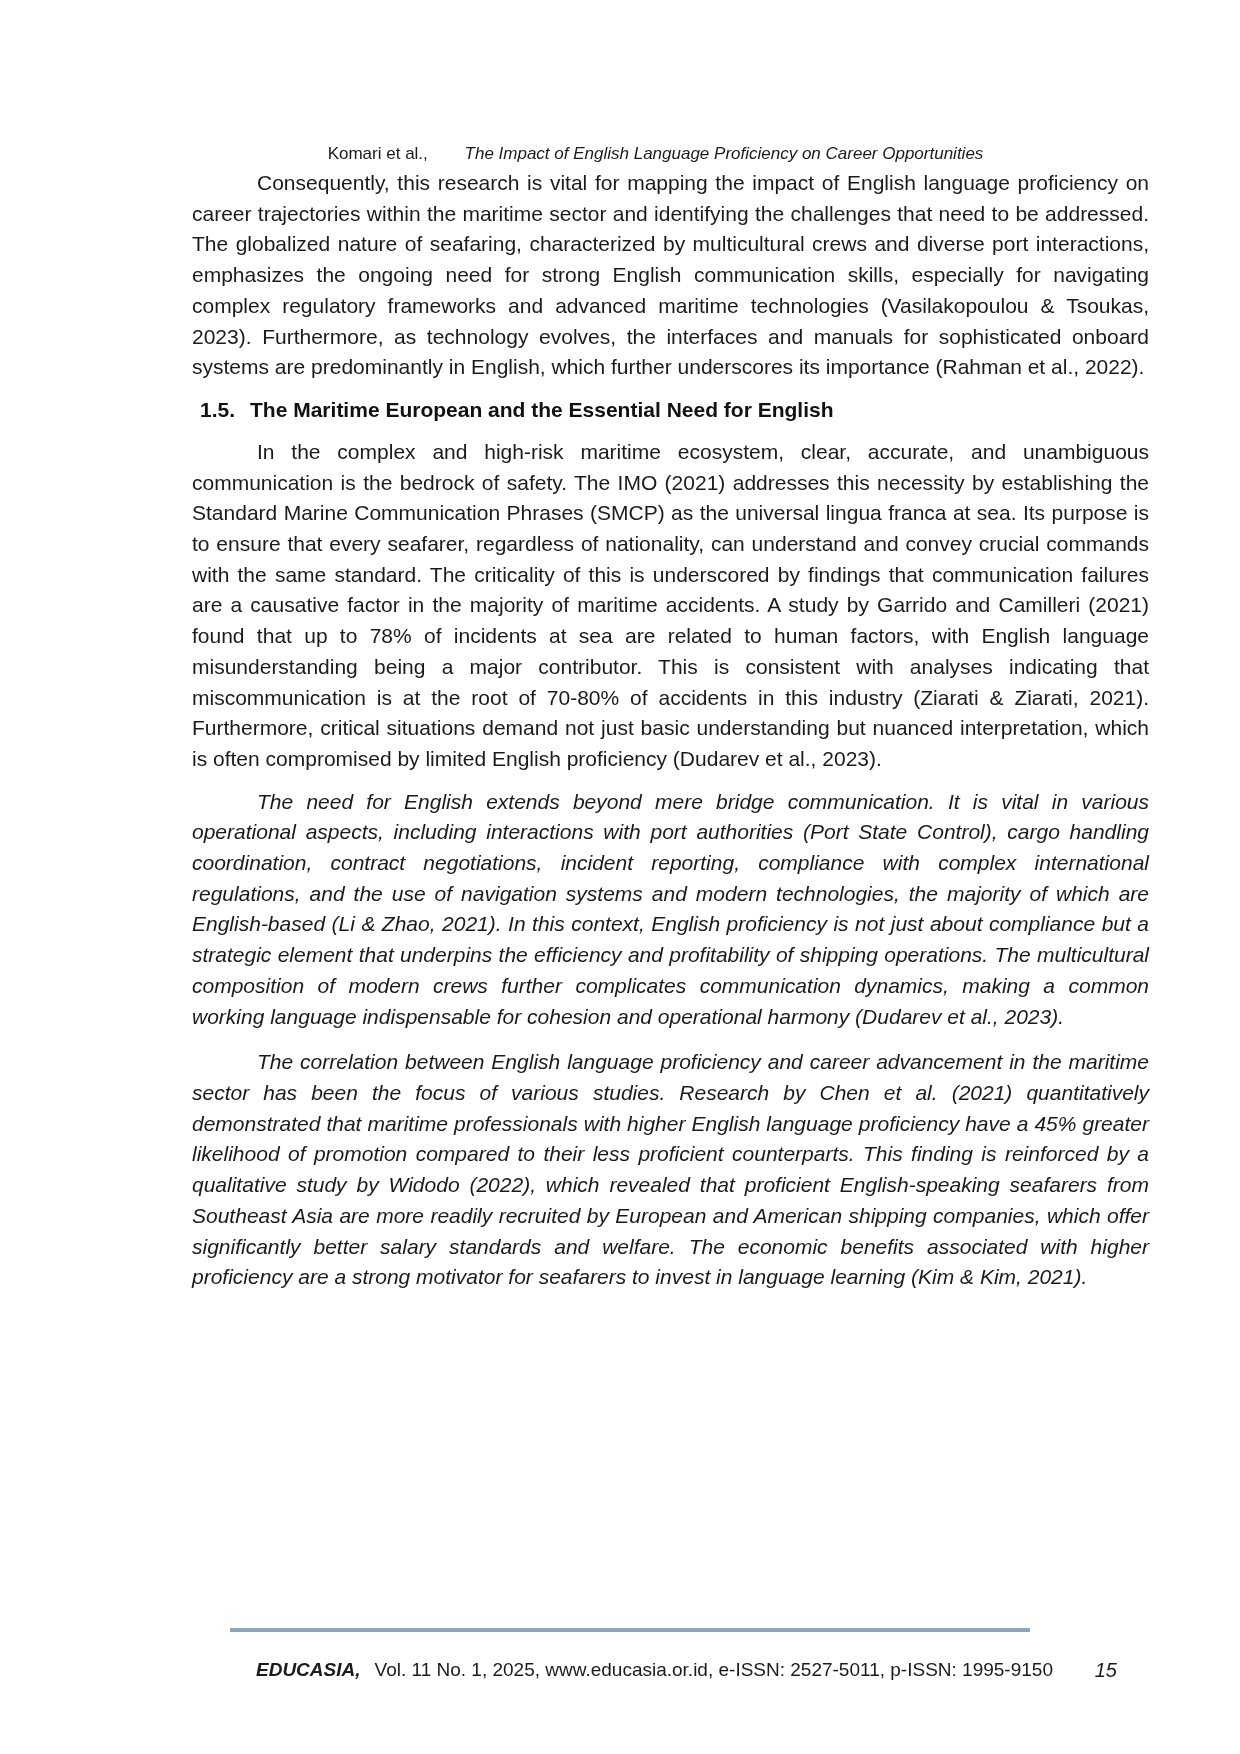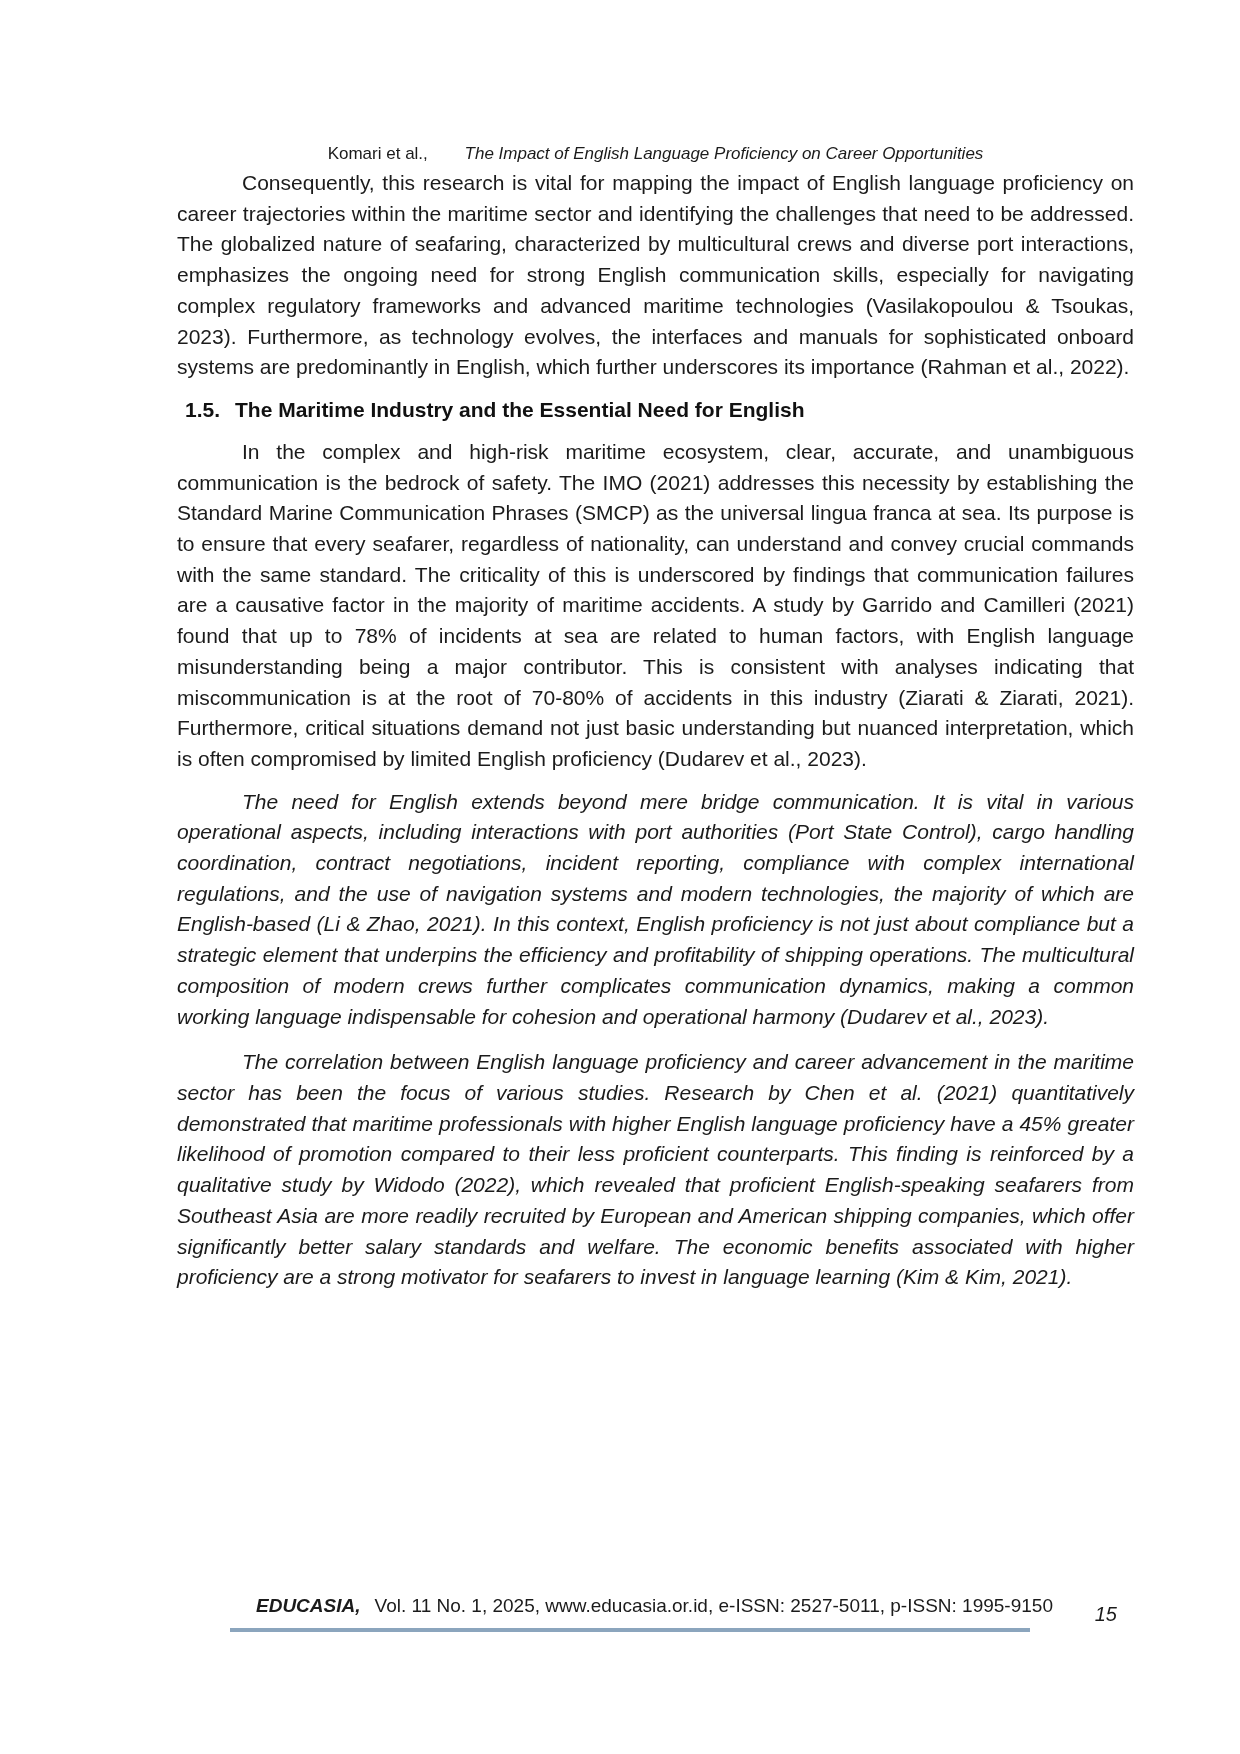--- a/index.html
+++ b/index.html
@@ -24,21 +24,21 @@
     font-size: 17px;
     line-height: 24px;
     color: #1b1b1b;
     white-space: nowrap;
   }
   .running-header .italic { font-style: italic; }
 
   .content {
     position: absolute;
     top: 136px;
-    left: 137px;
+    left: 152px;
     width: 973px;
   }
 
   .body-par {
     font-size: 21px;
     line-height: 30.7px;
     text-align: justify;
     text-indent: 65px;
     color: #1b1b1b;
     margin-top: 22px;
@@ -71,26 +71,26 @@
     position: absolute;
     top: 1596px;
     left: 198px;
     width: 800px;
     height: 4px;
     background: #8ba5bd;
   }
 
   .footer-row {
     position: absolute;
-    top: 1544px;
+    top: 1608px;
     left: 208px;
     width: 885px;
     display: flex;
     justify-content: space-between;
-    align-items: flex-end;
+    align-items: center;
     font-size: 19px;
     line-height: 28px;
     color: #1b1b1b;
     white-space: nowrap;
   }
   .footer-journal { font-weight: bold; font-style: italic; margin-right: 6px; }
   .footer-left { display: flex; align-items: baseline; }
   .footer-page { font-size: 20px; font-style: italic; }
 </style>
 </head>
@@ -103,21 +103,21 @@
     <span> </span>
     <span class="italic">The Impact of English Language Proficiency on Career Opportunities</span>
   </div>
 
   <div class="content">
 
     <p class="body-par">Consequently, this research is vital for mapping the impact of English language proficiency on career trajectories within the maritime sector and identifying the challenges that need to be addressed. The globalized nature of seafaring, characterized by multicultural crews and diverse port interactions, emphasizes the ongoing need for strong English communication skills, especially for navigating complex regulatory frameworks and advanced maritime technologies (Vasilakopoulou &amp; Tsoukas, 2023). Furthermore, as technology evolves, the interfaces and manuals for sophisticated onboard systems are predominantly in English, which further underscores its importance (Rahman et al., 2022).</p>
 
 
     <h3 class="sub-heading">
-      <span class="sec-num">1.5.</span><span>The Maritime Industry and the Essential Need for English</span>
+      <span class="sec-num">1.5.</span><span>The Maritime European and the Essential Need for English</span>
     </h3>
 
     <p class="body-par h-to-par">In the complex and high-risk maritime ecosystem, clear, accurate, and unambiguous communication is the bedrock of safety. The IMO (2021) addresses this necessity by establishing the Standard Marine Communication Phrases (SMCP) as the universal lingua franca at sea. Its purpose is to ensure that every seafarer, regardless of nationality, can understand and convey crucial commands with the same standard. The criticality of this is underscored by findings that communication failures are a causative factor in the majority of maritime accidents. A study by Garrido and Camilleri (2021) found that up to 78% of incidents at sea are related to human factors, with English language misunderstanding being a major contributor. This is consistent with analyses indicating that miscommunication is at the root of 70-80% of accidents in this industry (Ziarati &amp; Ziarati, 2021). Furthermore, critical situations demand not just basic understanding but nuanced interpretation, which is often compromised by limited English proficiency (Dudarev et al., 2023).</p>
 
     <p class="body-par par-gap">The need for English extends beyond mere bridge communication. It is vital in various operational aspects, including interactions with port authorities (Port State Control), cargo handling coordination, contract negotiations, incident reporting, compliance with complex international regulations, and the use of navigation systems and modern technologies, the majority of which are English-based (Li &amp; Zhao, 2021). In this context, English proficiency is not just about compliance but a strategic element that underpins the efficiency and profitability of shipping operations. The multicultural composition of modern crews further complicates communication dynamics, making a common working language indispensable for cohesion and operational harmony (Dudarev et al., 2023).</p>
 
 
     <p class="body-par p4-gap">The correlation between English language proficiency and career advancement in the maritime sector has been the focus of various studies. Research by Chen et al. (2021) quantitatively demonstrated that maritime professionals with higher English language proficiency have a 45% greater likelihood of promotion compared to their less proficient counterparts. This finding is reinforced by a qualitative study by Widodo (2022), which revealed that proficient English-speaking seafarers from Southeast Asia are more readily recruited by European and American shipping companies, which offer significantly better salary standards and welfare. The economic benefits associated with higher proficiency are a strong motivator for seafarers to invest in language learning (Kim &amp; Kim, 2021).</p>
 
   </div>

